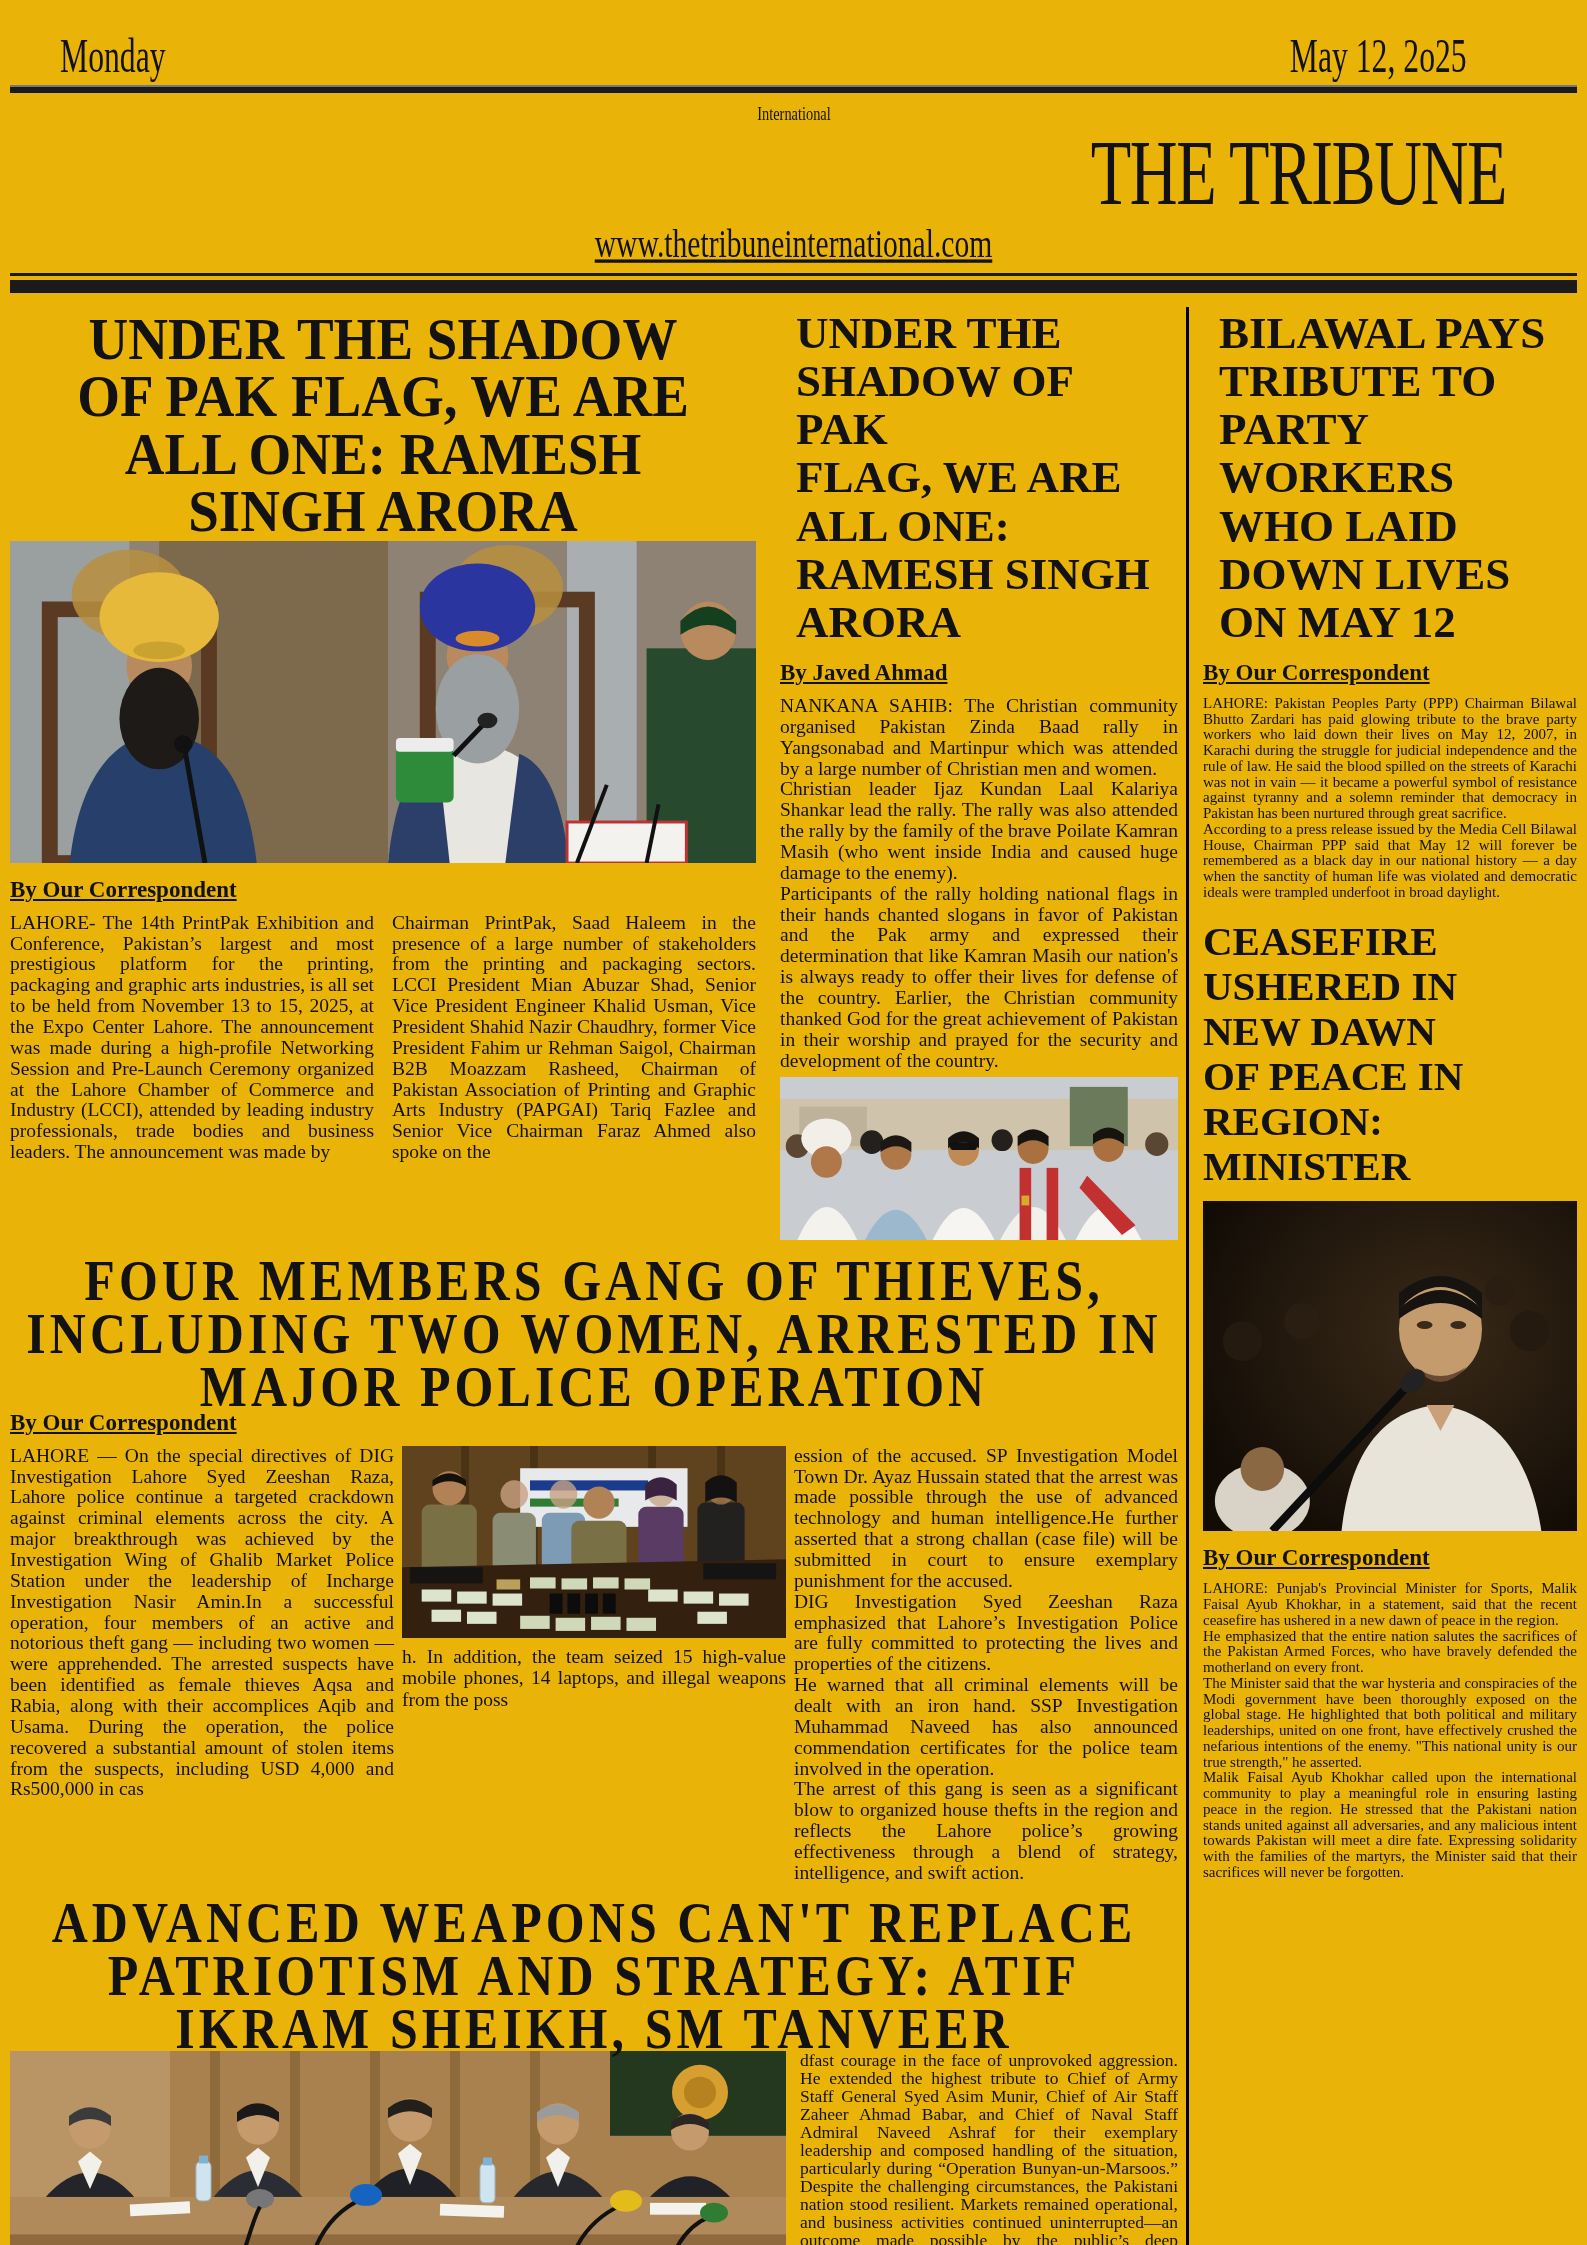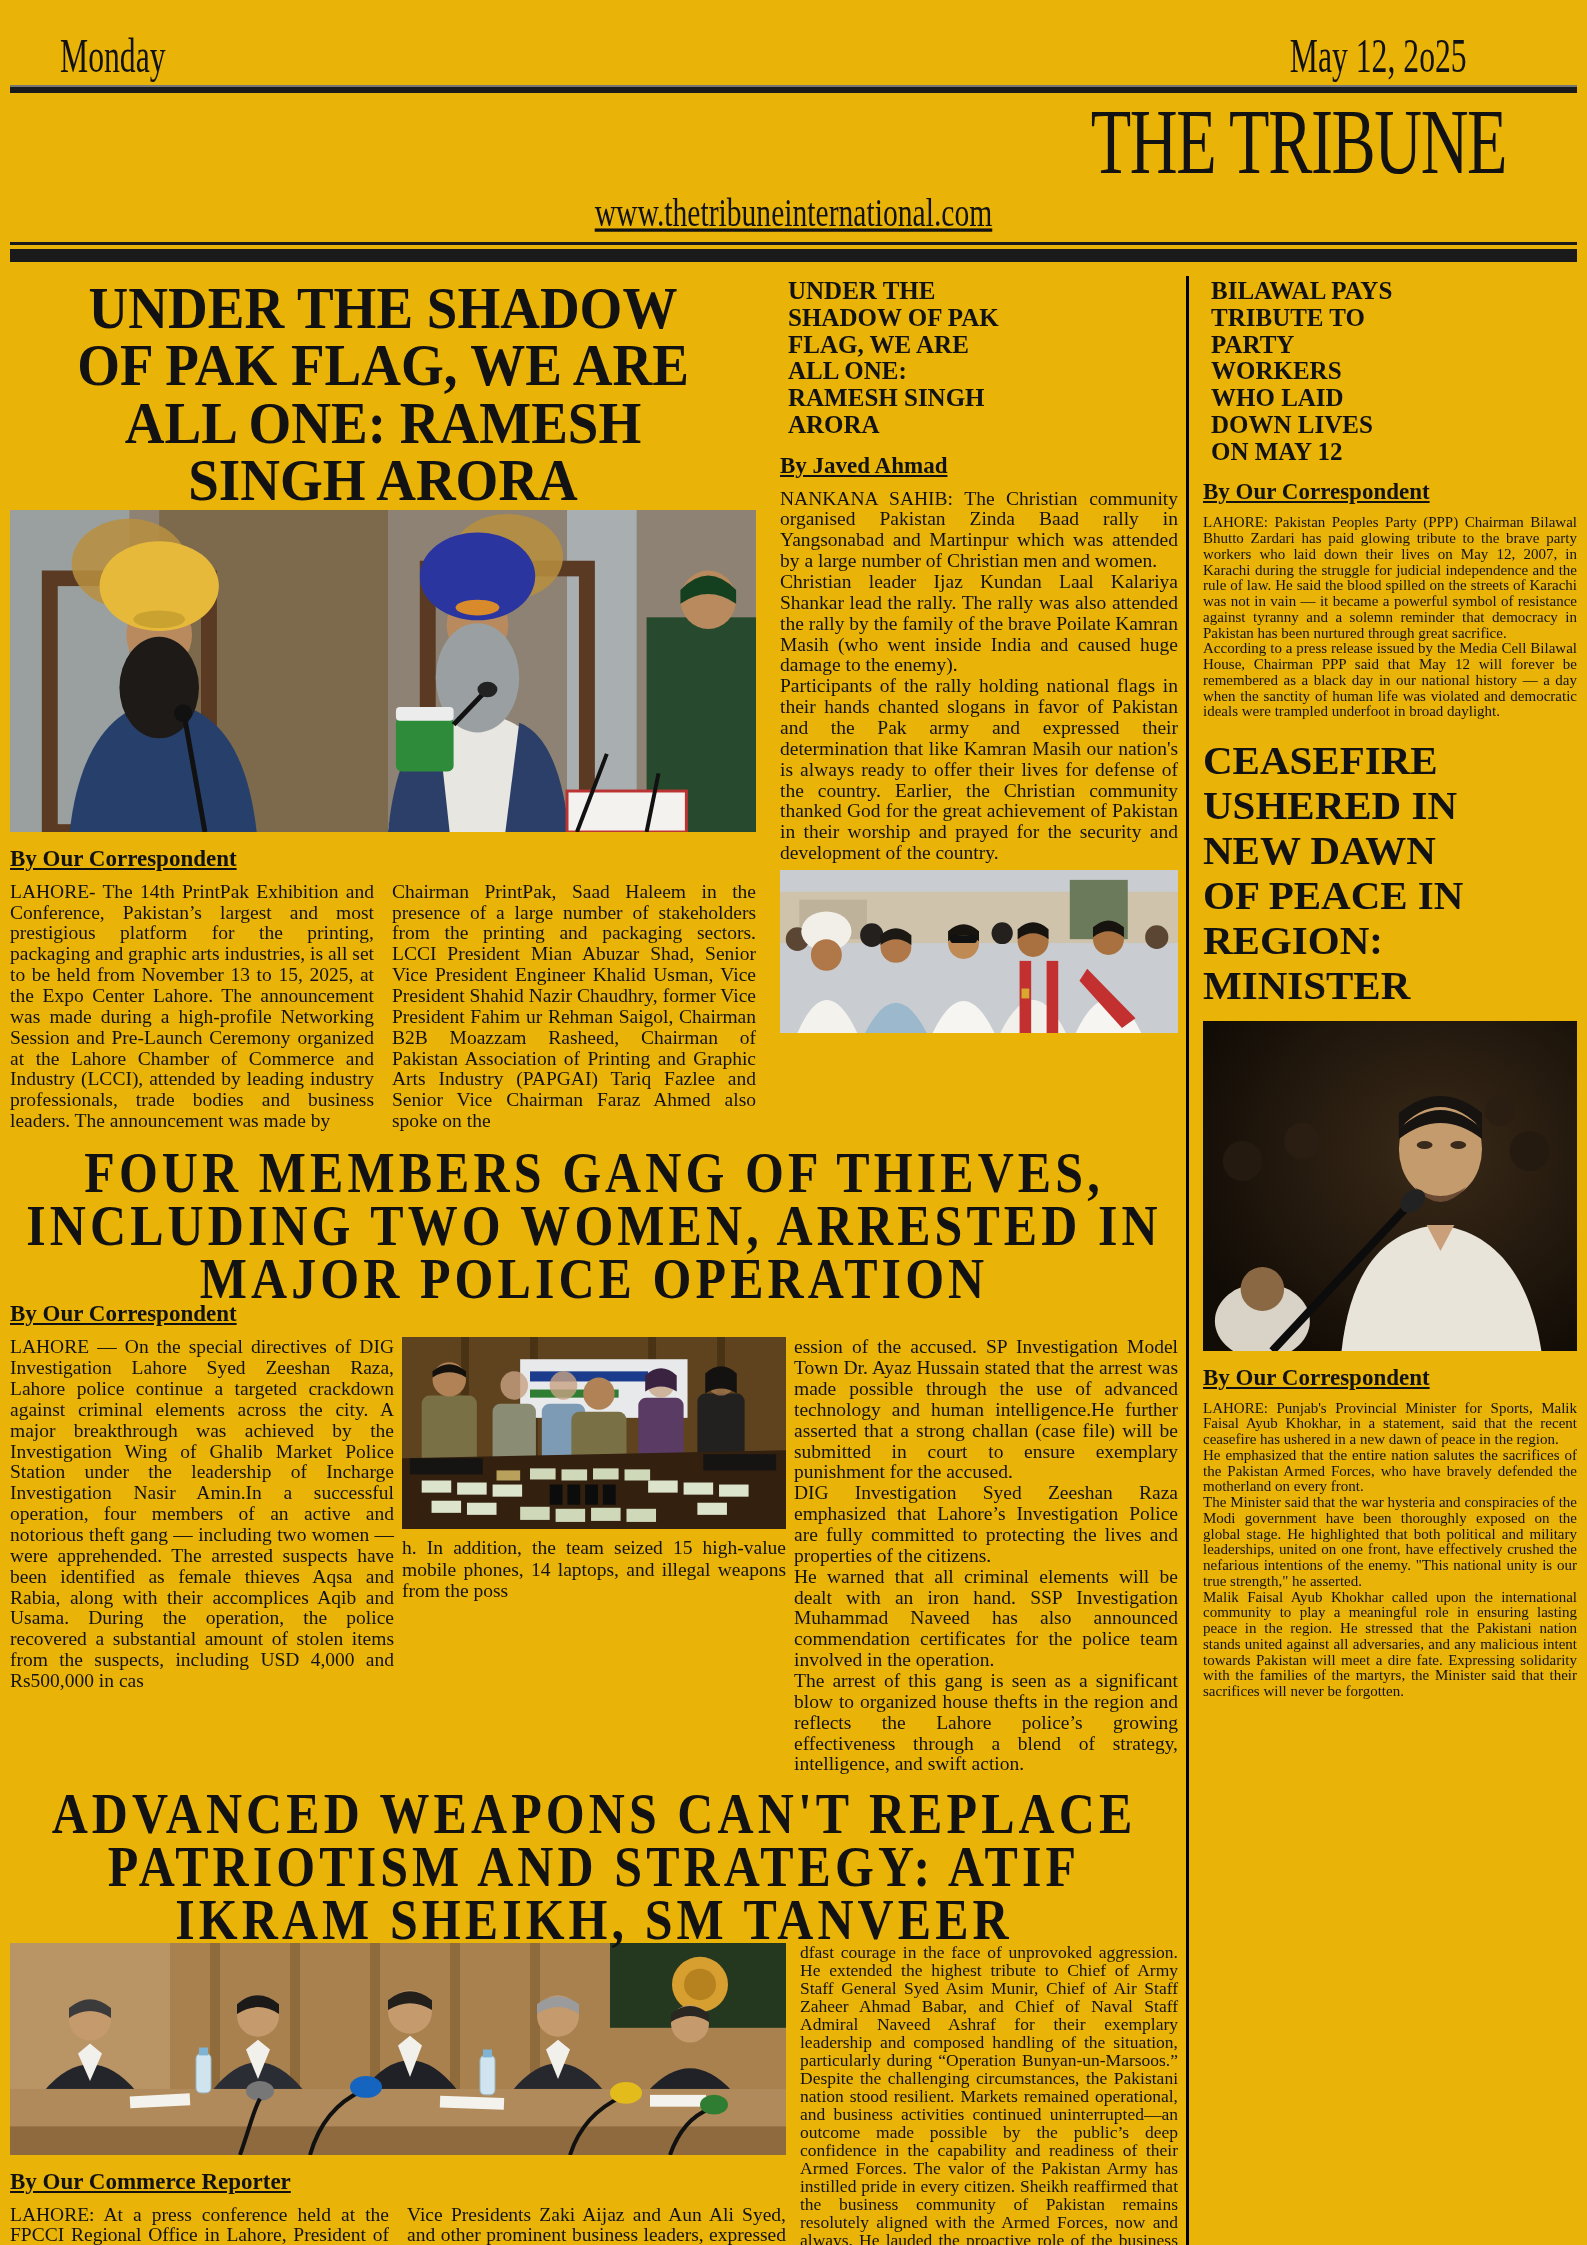--- a/index.html
+++ b/index.html
@@ -23,21 +23,21 @@
   .website span { display:inline-block; transform:scale(0.8,1.1); text-decoration:underline; }
   .rule-thin  { height:3px; background:#1a1a1a; margin:8px 10px 0 10px; }
   .rule-thick { height:13px; background:#1a1a1a; margin:4px 10px 0 10px; }
   
   .content { display:flex; padding:14px 10px 0 10px; }
   .left-main { width:1168px; flex:none; }
   .right-rail { flex:1; border-left:3px solid #000; margin-left:8px; padding-left:14px; min-height:1950px; }
   
   .lines { white-space:pre-line; }
   .h-lead { font-size:55px; font-weight:bold; text-align:center; line-height:0.99; margin:4px 0 12px; transform:scale(1,1.06); transform-origin:top center; }
-  .h-side { font-size:25px; font-weight:bold; line-height:1.07; margin:2px 8px 10px; }
+  .h-side { font-size:45px; font-weight:bold; line-height:1.07; margin:2px 16px 10px; }
   .h-cease { font-size:41px; font-weight:bold; line-height:1.1; margin:18px 0 12px; }
   .h-banner { font-size:49px; font-weight:bold; text-align:center; line-height:0.92; letter-spacing:4px; margin:12px 0 20px; transform:scale(1.02,1.18); transform-origin:top center; }
   .byline { font-size:23px; font-weight:bold; text-decoration:underline; margin:14px 0 10px; }
   
   .bodytext { font-size:19.5px; line-height:1.07; text-align:justify; white-space:pre-line; }
   .rail .bodytext { font-size:15px; line-height:1.05; }
   .cols2 { display:flex; gap:18px; }
   .cols2 > * { flex:1; }
   .cols3 { display:flex; gap:8px; }
   .cols3 > * { flex:1; }
@@ -58,20 +58,21 @@
 </head>
 <body>
 
 <div class="page">
 
   <div class="dateline">
     <span><span class="cond cond-l">Monday</span></span>
     <span><span class="cond cond-r">May 12, 2o25</span></span>
   </div>
   <div class="rule-top"></div>
+  <div class="edition"><span>International</span></div>
   <h1 class="masthead"><span>THE TRIBUNE</span></h1>
   <div class="website"><span>www.thetribuneinternational.com</span></div>
   <div class="rule-thin"></div>
   <div class="rule-thick"></div>
 
   <div class="content">
 
     <div class="left-main">
 
       <div class="top-row">

